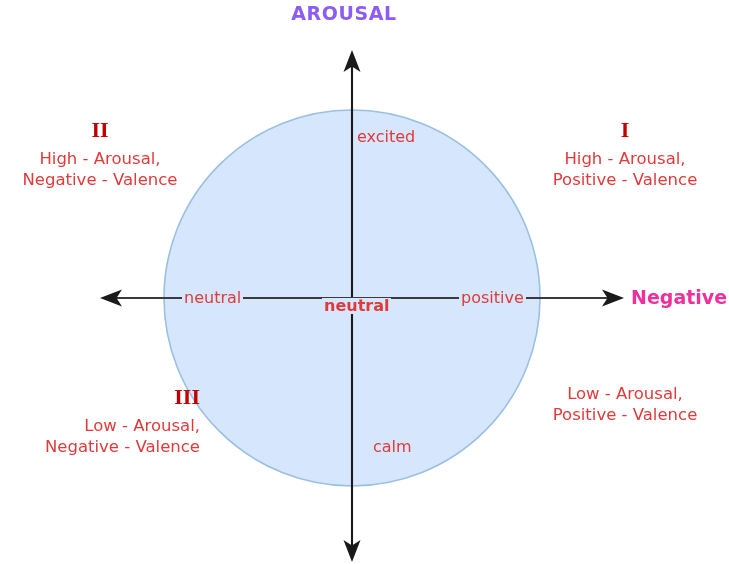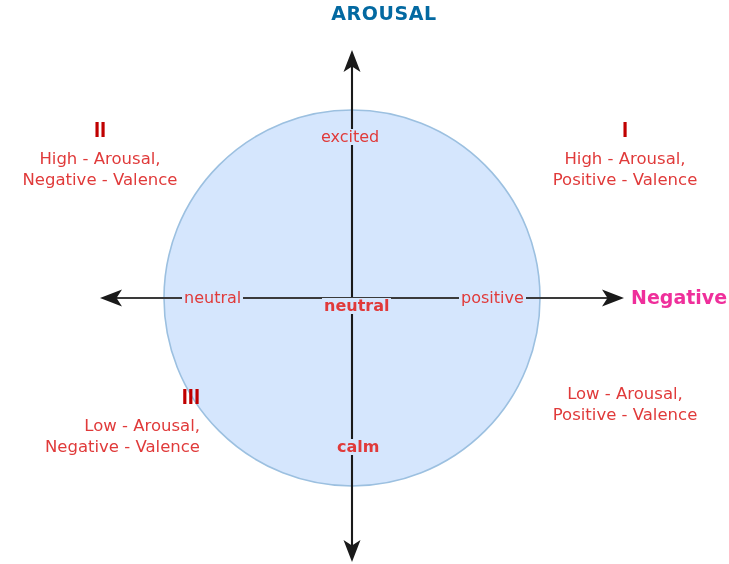--- a/index.html
+++ b/index.html
@@ -20,23 +20,22 @@
   .axis-title-top {
     position: absolute;
     left: 0;
     top: 2px;
     width: 688px;
     text-align: center;
     font-family: "DejaVu Sans", sans-serif;
     font-weight: bold;
     font-size: 19px;
     letter-spacing: 0.6px;
-    color: #0369a1;
+    color: #8b5cf6;
     white-space: nowrap;
-    padding-left: 40px;
   }
 
   
   .axis-title-right {
     position: absolute;
     left: 631px;
     top: 286px;
     font-family: "DejaVu Sans", sans-serif;
     font-weight: bold;
     font-size: 19px;
@@ -56,46 +55,47 @@
   
   .inner-label {
     position: absolute;
     font-family: "DejaVu Sans", sans-serif;
     font-size: 16px;
     color: #e03a3a;
     white-space: nowrap;
     line-height: 1;
   }
   .inner-label.excited { left: 318px; top: 129px; }
-  .inner-label.calm    { left: 334px; top: 439px; font-weight: bold; }
+  .inner-label.calm    { left: 334px; top: 439px; }
   .inner-label.negative{ left: 182px; top: 290px; }
   .inner-label.neutral { left: 322px; top: 298px; font-weight: bold; }
   .inner-label.positive{ left: 459px; top: 290px; }
 
   
   .inner-label.negative,
   .inner-label.neutral,
   .inner-label.positive {
     background: #d5e6fd;
     padding: 0 2px;
   }
   .inner-label.excited,
   .inner-label.calm {
     background: #d5e6fd;
     padding: 0 3px;
+    margin-left: 36px;
   }
 
   
   .quadrant {
     position: absolute;
     text-align: center;
     white-space: nowrap;
   }
   .quadrant .roman {
-    font-family: Liberation Sans, sans-serif;
+    font-family: Liberation Serif, serif;
     font-weight: bold;
     font-size: 22px;
     color: #c00000;
     line-height: 1.1;
     margin-bottom: 6px;
   }
   .quadrant .desc {
     font-family: "DejaVu Sans", sans-serif;
     font-size: 16.5px;
     color: #e03a3a;

